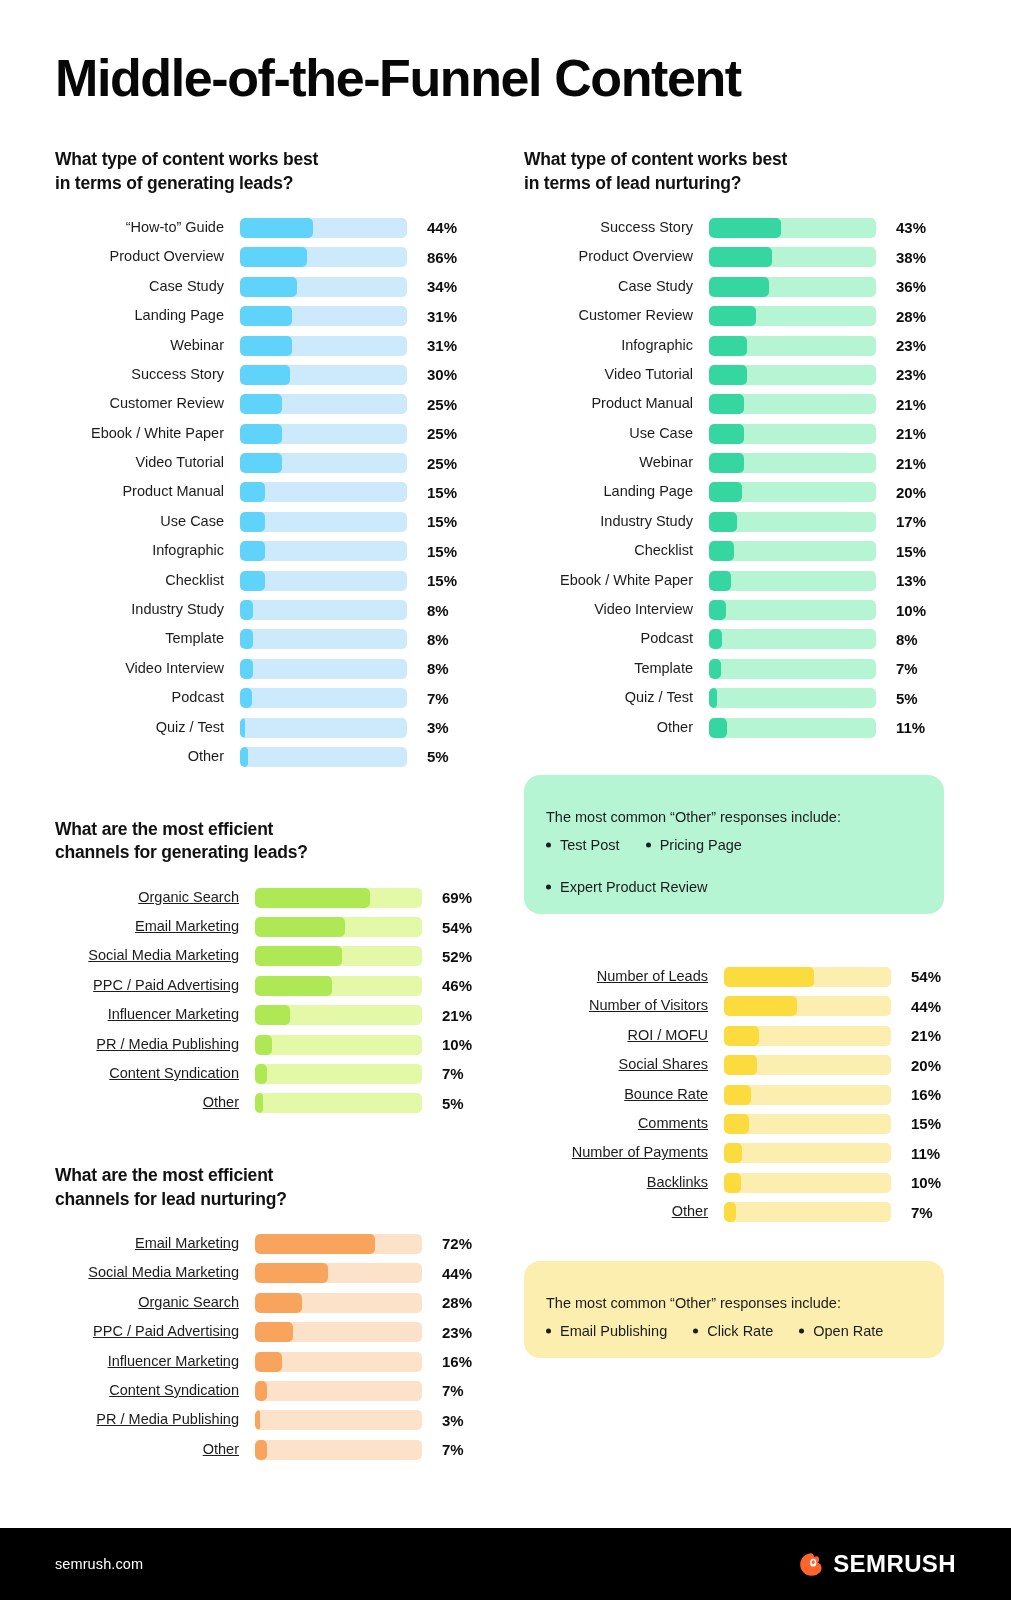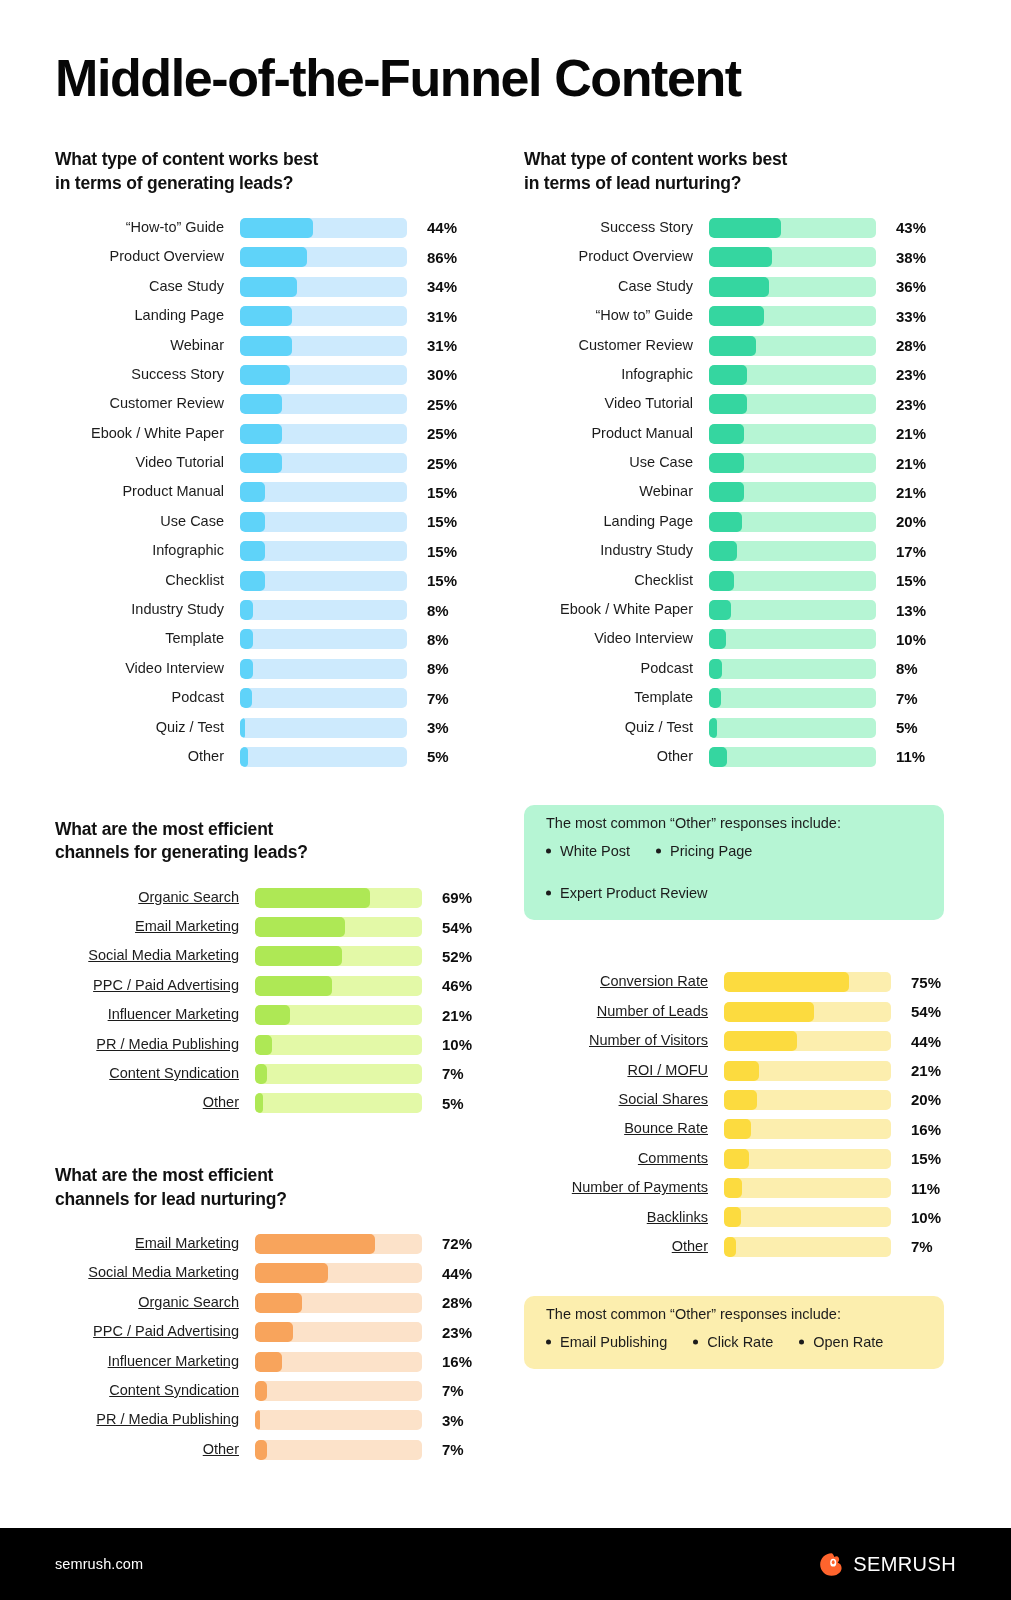--- a/index.html
+++ b/index.html
@@ -96,22 +96,22 @@
   .t-green  .fill  { background: #35d6a0; }
   .t-lime   .track { background: #e3f9a7; }
   .t-lime   .fill  { background: #aee855; }
   .t-orange .track { background: #fce2c9; }
   .t-orange .fill  { background: #f8a45c; }
   .t-yellow .track { background: #fceeae; }
   .t-yellow .fill  { background: #fcdb3f; }
 
   
   .callout {
-    border-radius: 10px;
-    padding: 10px 22px 19px 22px;
+    border-radius: 16px;
+    padding: 34px 22px 19px 22px;
   }
   .callout-title {
     font-size: 14.5px;
     color: #1c1c1c;
     margin-bottom: 12px;
   }
   .callout-items {
     display: flex;
     gap: 26px;
     flex-wrap: wrap;
@@ -156,22 +156,22 @@
     display: flex;
     align-items: center;
     gap: 9px;
   }
   .footer-logo-mark {
     width: 25px; height: 25px;
     flex: 0 0 25px;
   }
   .footer-logo-text {
     color: #ffffff;
-    font-size: 20px;
-    font-weight: 400;
+    font-size: 24px;
+    font-weight: 700;
     letter-spacing: 0.4px;
   }
 </style>
 </head>
 <body>
 
 <div class="page">
 
   <h1 class="title">Middle-of-the-Funnel Content</h1>
 
@@ -466,27 +466,20 @@
             <div class="row-value">38%</div>
           </div>
           <div class="row">
             <div class="row-label">Case Study</div>
             <div class="track">
               <div class="fill" style="width: 36%;"></div>
             </div>
             <div class="row-value">36%</div>
           </div>
           <div class="row">
-            <div class="row-label">“How to” Guide</div>
-            <div class="track">
-              <div class="fill" style="width: 33%;"></div>
-            </div>
-            <div class="row-value">33%</div>
-          </div>
-          <div class="row">
             <div class="row-label">Customer Review</div>
             <div class="track">
               <div class="fill" style="width: 28%;"></div>
             </div>
             <div class="row-value">28%</div>
           </div>
           <div class="row">
             <div class="row-label">Infographic</div>
             <div class="track">
               <div class="fill" style="width: 23%;"></div>
@@ -583,35 +576,28 @@
               <div class="fill" style="width: 11%;"></div>
             </div>
             <div class="row-value">11%</div>
           </div>
         </div>
     </div>
 
     <div class="callout c-green" style="margin-top:33px;">
       <div class="callout-title">The most common “Other” responses include:</div>
       <div class="callout-items">
-          <span class="callout-item">White Post</span>
+          <span class="callout-item">Test Post</span>
           <span class="callout-item">Pricing Page</span>
           <span class="callout-item">Expert Product Review</span>
         </div>
     </div>
 
     <div class="block" style="margin-top:48px;">
       <div class="chart t-yellow lbl-wide">
-          <div class="row">
-            <div class="row-label">Conversion Rate</div>
-            <div class="track">
-              <div class="fill" style="width: 75%;"></div>
-            </div>
-            <div class="row-value">75%</div>
-          </div>
           <div class="row">
             <div class="row-label">Number of Leads</div>
             <div class="track">
               <div class="fill" style="width: 54%;"></div>
             </div>
             <div class="row-value">54%</div>
           </div>
           <div class="row">
             <div class="row-label">Number of Visitors</div>
             <div class="track">

